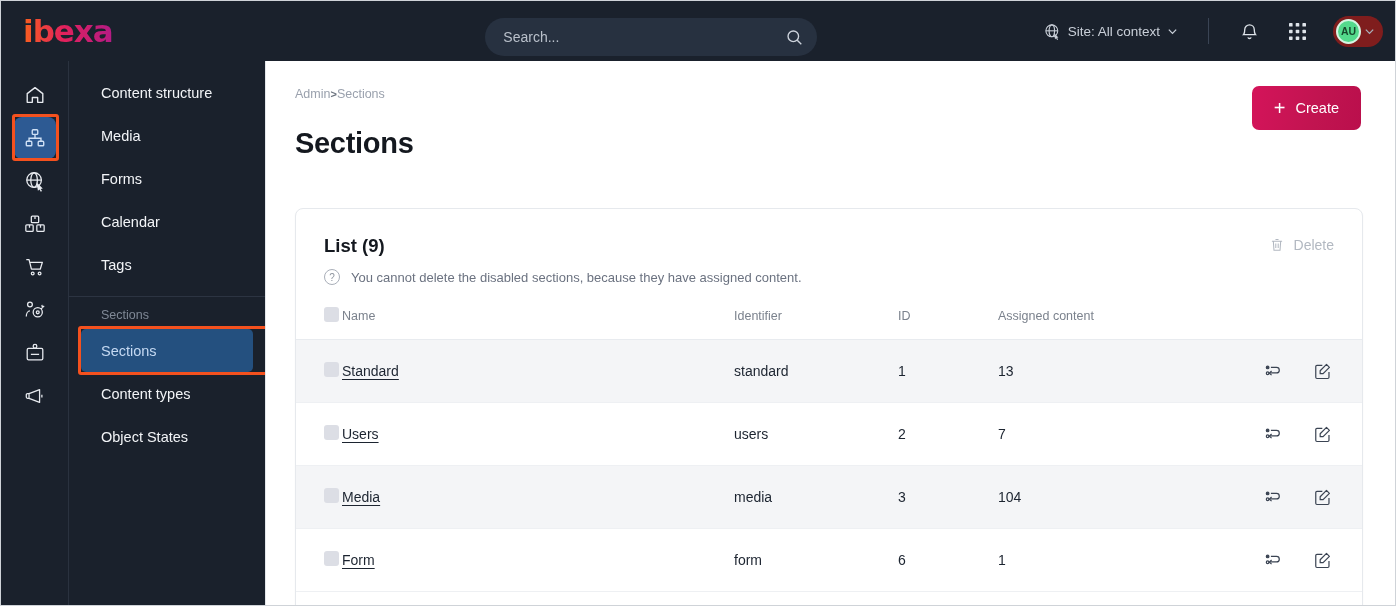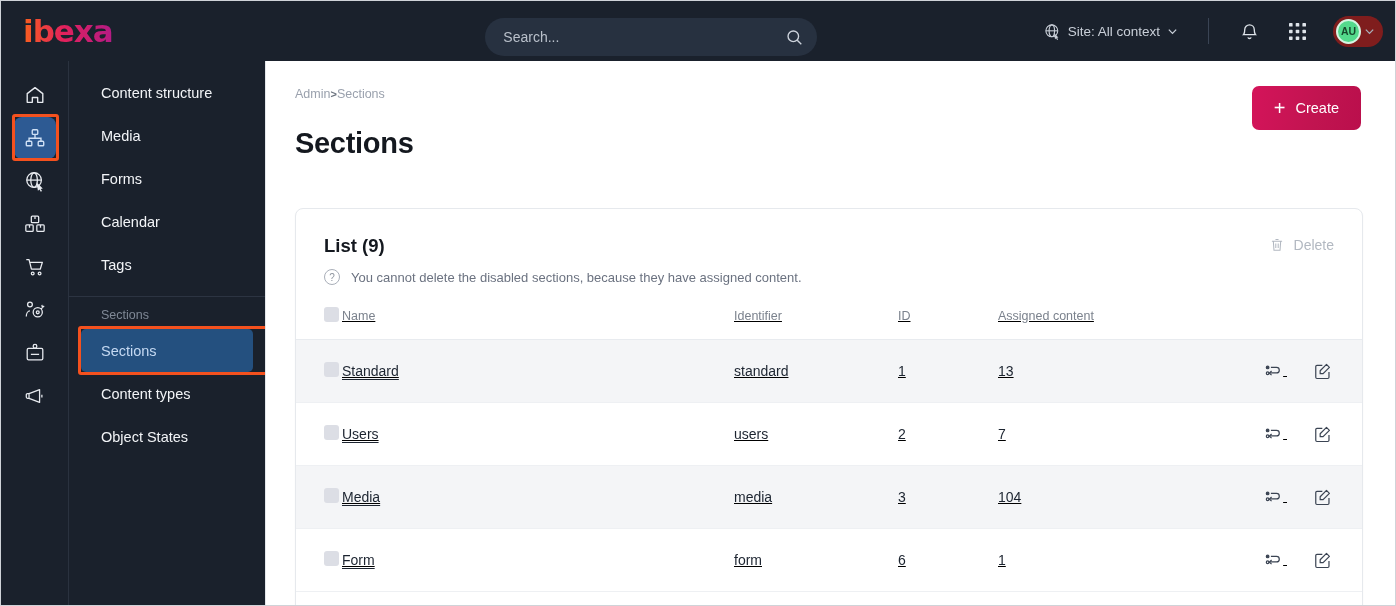--- a/index.html
+++ b/index.html
@@ -158,21 +158,21 @@
     border: 1.3px solid #a9afb9; color: #8d949e;
     font-size: 10px; display: flex; align-items: center; justify-content: center;
     flex: none;
   }
   .delete-btn {
     position: absolute; top: 28px; right: 28px;
     display: flex; align-items: center; gap: 9px;
     color: #b2b8c1; font-size: 14px;
   }
 
-  table { width: 100%; border-collapse: collapse; margin-top: 22px; text-decoration: underline; }
+  table { width: 100%; border-collapse: collapse; margin-top: 22px; }
   thead th {
     text-align: left; font-size: 12.5px; font-weight: 400; color: #7b828d;
     padding: 0 0 14px 0; border-bottom: 1px solid #e8ebef;
   }
   tbody td {
     font-size: 14px; color: #1c2430; height: 63px; vertical-align: middle;
     border-bottom: 1px solid #eef0f3;
   }
   tbody tr:nth-child(odd) td { background: #f4f5f7; }
   .c-check { width: 46px; padding-left: 28px; }

